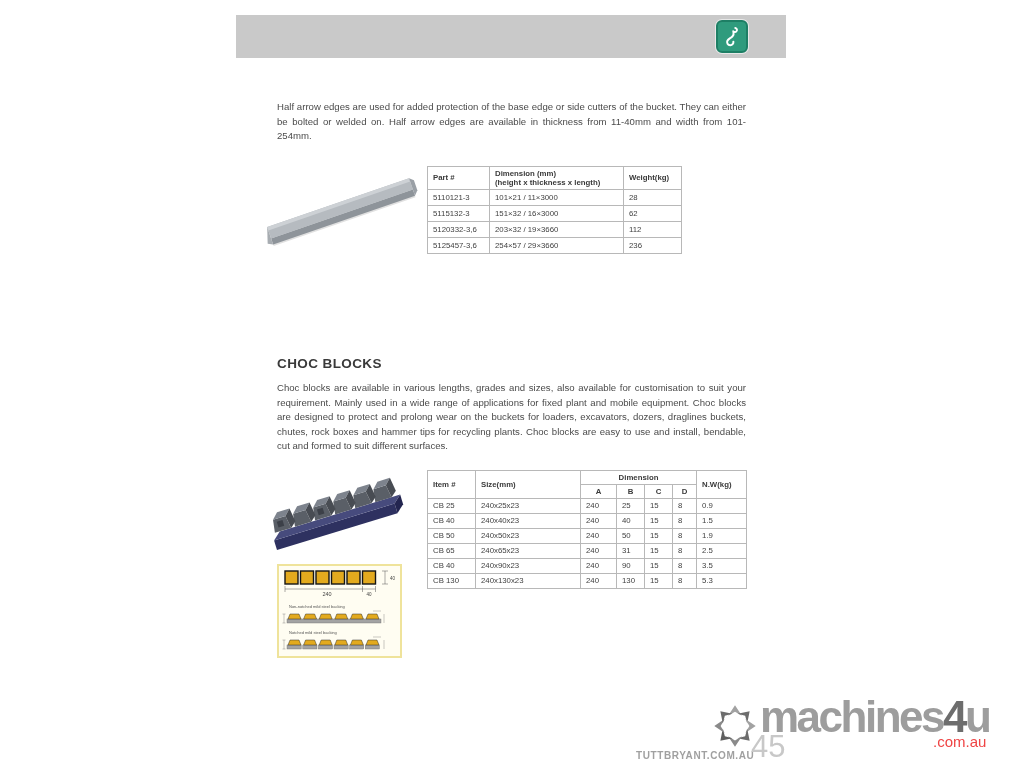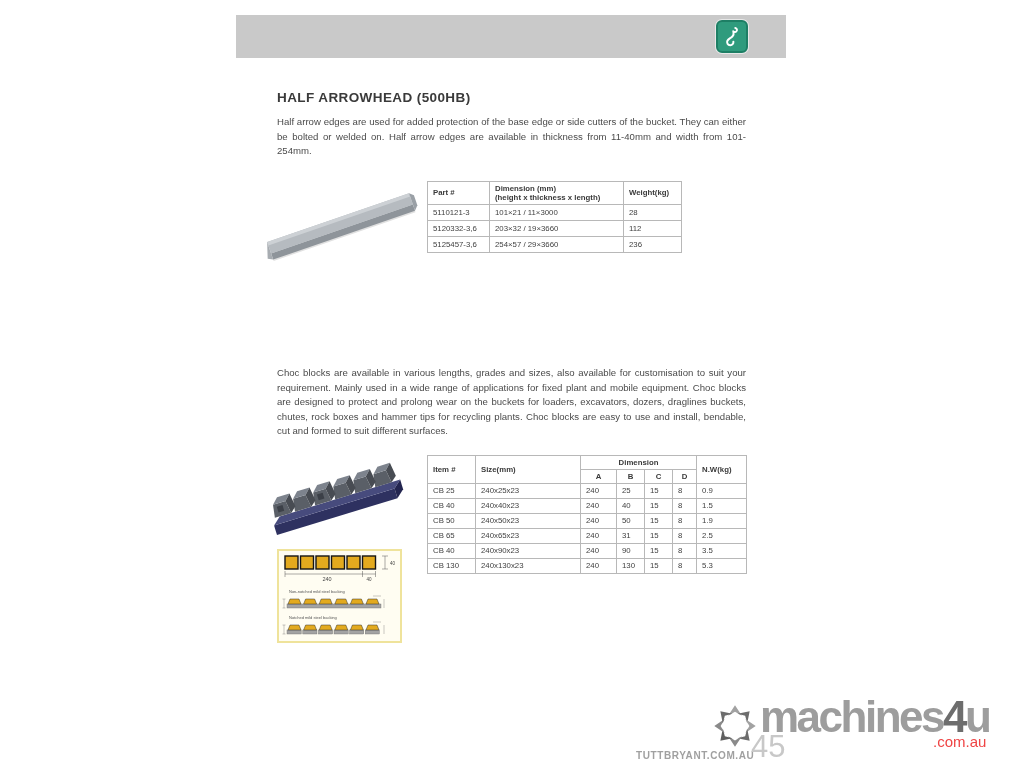--- a/index.html
+++ b/index.html
@@ -90,21 +90,20 @@
 <div class="header-bar">
   <div class="logo-badge">
     <svg width="22" height="24" viewBox="0 0 24 26">
       <path d="M15.5 3.2 c2 0.4 2.6 2.4 1.3 3.7 c-1 1 -2.7 0.8 -3.4 -0.3" fill="none" stroke="#ffffff" stroke-width="2" stroke-linecap="round"></path>
       <path d="M13.6 7.5 c0.6 2.4 0.1 3.6 -1.2 5 c-1.7 1.8 -4.3 2.4 -5.4 4.6 c-1.1 2.3 0.4 4.7 3 4.8 c2.3 0.1 3.8 -1.7 3.5 -3.7" fill="none" stroke="#ffffff" stroke-width="2.2" stroke-linecap="round"></path>
     </svg>
   </div>
 </div>
 
 <div class="section sec-arrowhead">
-  <h2 class="sec-title">HALF ARROWHEAD (500HB)</h2>
   <p class="sec-desc">Half arrow edges are used for added protection of the base edge or side cutters of the bucket. They can either be bolted or welded on. Half arrow edges are available in thickness from 11-40mm and width from 101-254mm.</p>
 
   <div class="media-row">
     <div class="fig-col">
       <svg class="fig-img" width="158" height="92" viewBox="0 0 158 92">
         <g transform="rotate(-19 79 48)">
           <rect x="4" y="52" width="150" height="4" fill="#000000" opacity="0.12"></rect>
           <rect x="4" y="36" width="150" height="12" fill="#b6bbc0"></rect>
           <rect x="4" y="36" width="150" height="3.5" fill="#cdd1d5"></rect>
           <rect x="4" y="48" width="150" height="6.5" fill="#8e949a"></rect>
@@ -130,35 +129,41 @@
           <th>Weight(kg)</th>
         </tr>
       </thead>
       <tbody>
           <tr>
             <td>5110121-3</td>
             <td>101×21 / 11×3000</td>
             <td>28</td>
           </tr>
           <tr>
+            <td>5115132-3</td>
+            <td>151×32 / 16×3000</td>
+            <td>62</td>
+          </tr>
+          <tr>
             <td>5120332-3,6</td>
             <td>203×32 / 19×3660</td>
             <td>112</td>
           </tr>
           <tr>
             <td>5125457-3,6</td>
             <td>254×57 / 29×3660</td>
             <td>236</td>
           </tr>
         </tbody>
     </table>
   </div>
 </div>
 
 <div class="section sec-choc">
+  <h2 class="sec-title">CHOC BLOCKS</h2>
   <p class="sec-desc">Choc blocks are available in various lengths, grades and sizes, also available for customisation to suit your requirement. Mainly used in a wide range of applications for fixed plant and mobile equipment. Choc blocks are designed to protect and prolong wear on the buckets for loaders, excavators, dozers, draglines buckets, chutes, rock boxes and hammer tips for recycling plants. Choc blocks are easy to use and install, bendable, cut and formed to suit different surfaces.</p>
 
   <div class="media-row">
     <div class="fig-col">
 
       <svg class="fig-img" width="152" height="90" viewBox="0 0 152 90">
         <g transform="translate(14,80) rotate(-17)">
           <rect x="0" y="-10" width="126" height="10" fill="#2e3160"></rect>
           <polygon points="0,-10 126,-10 134,-17 8,-17" fill="#474b7d"></polygon>
           <polygon points="126,-10 134,-17 134,-7 126,0" fill="#232550"></polygon>

